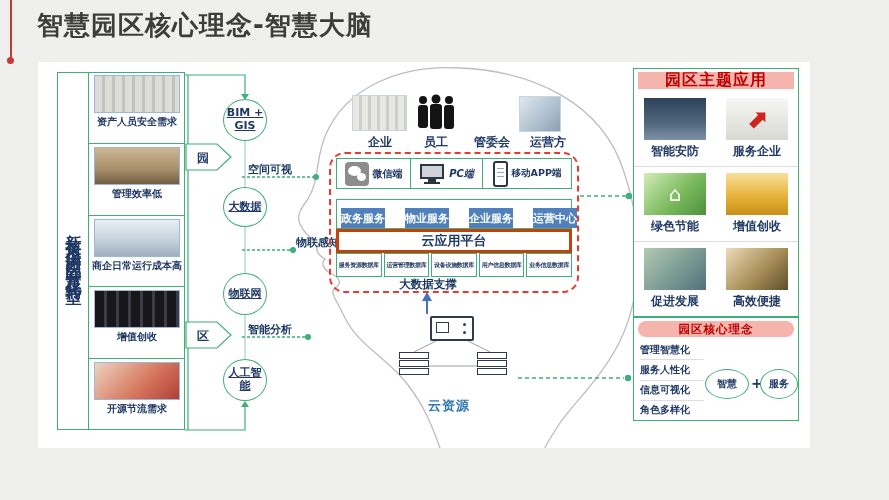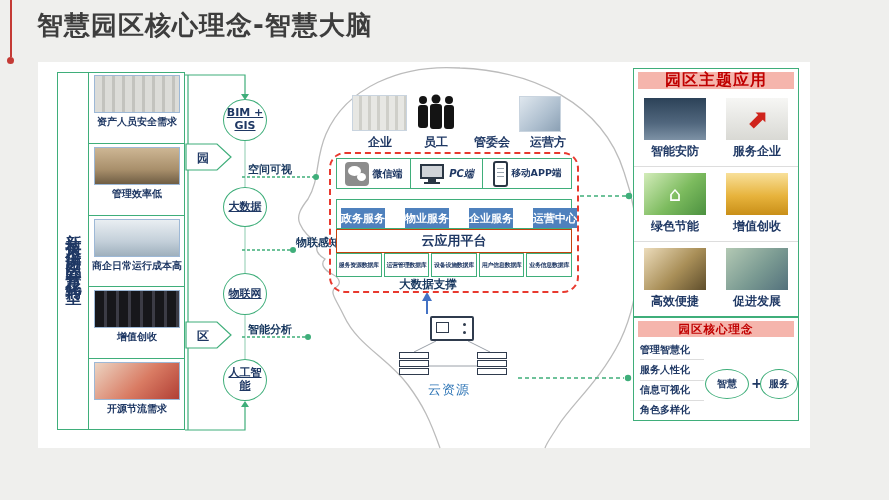--- a/index.html
+++ b/index.html
@@ -54,34 +54,34 @@
   .mon-icon{width:26px;}
   .mon-scr{width:24px;height:15px;border:2px solid #2a3644;background:#cfd3d8;box-sizing:border-box;margin:0 auto;}
   .mon-neck{width:8px;height:3px;background:#2a3644;margin:0 auto;}
   .mon-base{width:16px;height:2px;background:#2a3644;margin:0 auto;}
   .phone-icon{position:relative;width:15px;height:26px;border:2px solid #2a3644;border-radius:3px;background:#fff;box-sizing:border-box;}
   .phone-line{position:absolute;left:2px;right:2px;height:1px;background:#9aa5b0;}
   .svc-box{left:336px;top:199px;width:236px;height:30px;border:1px solid #3fae7a;background:#fff;box-sizing:border-box;
            display:flex;align-items:flex-end;gap:20px;padding:0 4px;}
   .svc-btn{flex:1;height:20px;background:#4f81bd;color:#fff;font-size:11px;font-weight:bold;display:flex;
            align-items:center;justify-content:center;white-space:nowrap;}
-  .plat-box{left:336px;top:229px;width:236px;height:24px;border:1px solid #c2410c;background:#fff;box-sizing:border-box;
+  .plat-box{left:336px;top:229px;width:236px;height:24px;border:3px solid #c2410c;background:#fff;box-sizing:border-box;
             display:flex;align-items:center;justify-content:center;font-size:13px;font-weight:bold;color:#1f3864;}
   .db-row{left:336px;top:253px;width:236px;height:24px;display:flex;gap:2px;}
   .db-box{flex:1;border:1px solid #3fae7a;background:#fff;box-sizing:border-box;display:flex;align-items:center;
           justify-content:center;font-size:6px;font-weight:bold;color:#1f3864;white-space:nowrap;overflow:hidden;letter-spacing:-0.3px;}
   .bigdata{left:372px;top:277px;width:112px;text-align:center;font-size:11.5px;font-weight:bold;color:#17375e;}
 
   
   .srv-main{left:430px;top:316px;width:44px;height:25px;border:2px solid #2f3b4d;border-radius:2px;background:#fff;box-sizing:border-box;}
   .srv-inner{position:absolute;left:4px;top:4px;width:13px;height:11px;border:1.5px solid #2f3b4d;box-sizing:border-box;}
   .srv-dot{position:absolute;width:3px;height:3px;border-radius:50%;background:#2f3b4d;}
   .rack{width:30px;}
   .rack-row{height:7px;border:1.5px solid #2f3b4d;box-sizing:border-box;margin-bottom:1px;background:#fff;}
-  .cloud-label{font-size:13px;font-weight:normal;color:#2e75b6;letter-spacing:1px;}
+  .cloud-label{font-size:13px;font-weight:bold;color:#2e75b6;letter-spacing:1px;margin-top:16px;}
 
   
   .rpanel{border:1px solid #3fae7a;background:#fff;box-sizing:border-box;display:flex;flex-direction:column;}
   .rp-top{left:633px;top:68px;width:166px;height:249px;}
   .rp-bottom{left:633px;top:317px;width:166px;height:104px;}
   .rp-header{margin:3px 4px;height:17px;background:#f5b5ac;color:#c00000;font-weight:bold;font-size:16px;
              display:flex;align-items:center;justify-content:center;letter-spacing:1px;flex:none;}
   .rp-grid{flex:1;display:flex;flex-direction:column;}
   .rp-row{flex:1;display:flex;border-top:1px solid #ddd;}
   .rp-row:first-child{border-top:none;}
@@ -287,33 +287,33 @@
           <div class="rp-img img-eco">⌂</div>
           <div class="rp-cap">绿色节能</div>
         </div>
         <div class="rp-cell">
           <div class="rp-img img-gold"></div>
           <div class="rp-cap">增值创收</div>
         </div>
       </div>
       <div class="rp-row">
         <div class="rp-cell">
+          <div class="rp-img img-dev"></div>
+          <div class="rp-cap">促进发展</div>
+        </div>
+        <div class="rp-cell">
           <div class="rp-img img-fast"></div>
           <div class="rp-cap">高效便捷</div>
         </div>
-        <div class="rp-cell">
-          <div class="rp-img img-dev"></div>
-          <div class="rp-cap">促进发展</div>
-        </div>
       </div>
     </div>
   </div>
 
   <div class="abs rpanel rp-bottom">
-    <div class="rp-header" style="height:16px;font-size:11.5px;">园区核心理念</div>
+    <div class="rp-header" style="height:16px;font-size:11.5px;border-radius:8px;">园区核心理念</div>
     <div class="rb-body">
       <div class="rb-items">
         <div class="rb-item">管理智慧化</div>
         <div class="rb-item">服务人性化</div>
         <div class="rb-item">信息可视化</div>
         <div class="rb-item">角色多样化</div>
       </div>
       <div style="flex:1;position:relative;">
         <div class="abs ellipse" style="left:1px;top:29px;width:44px;height:30px;">智慧</div>
         <div class="abs plus" style="left:47px;top:35px;">+</div>

